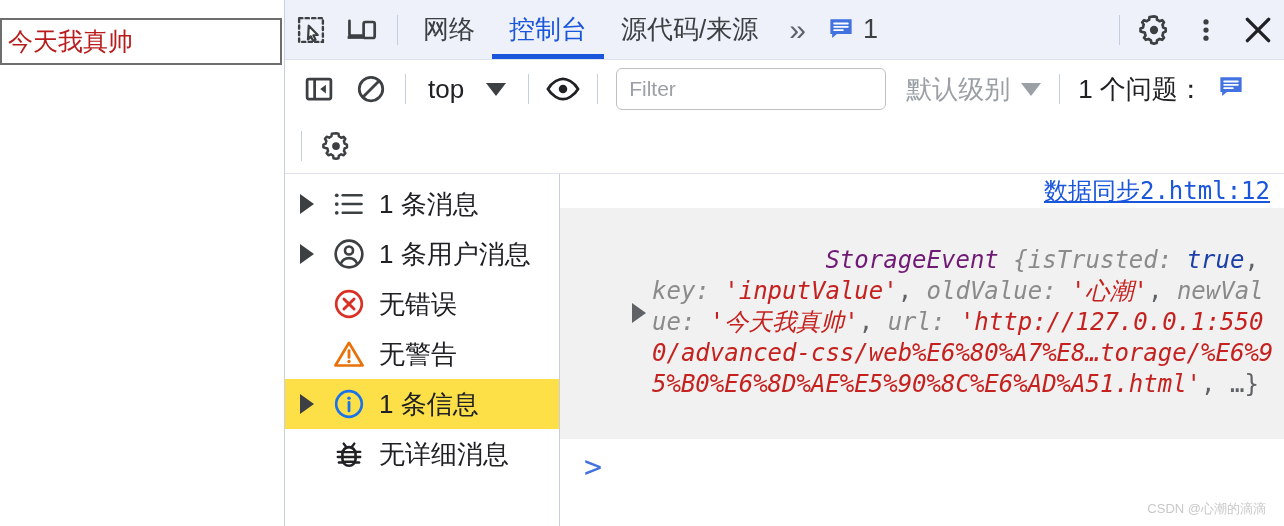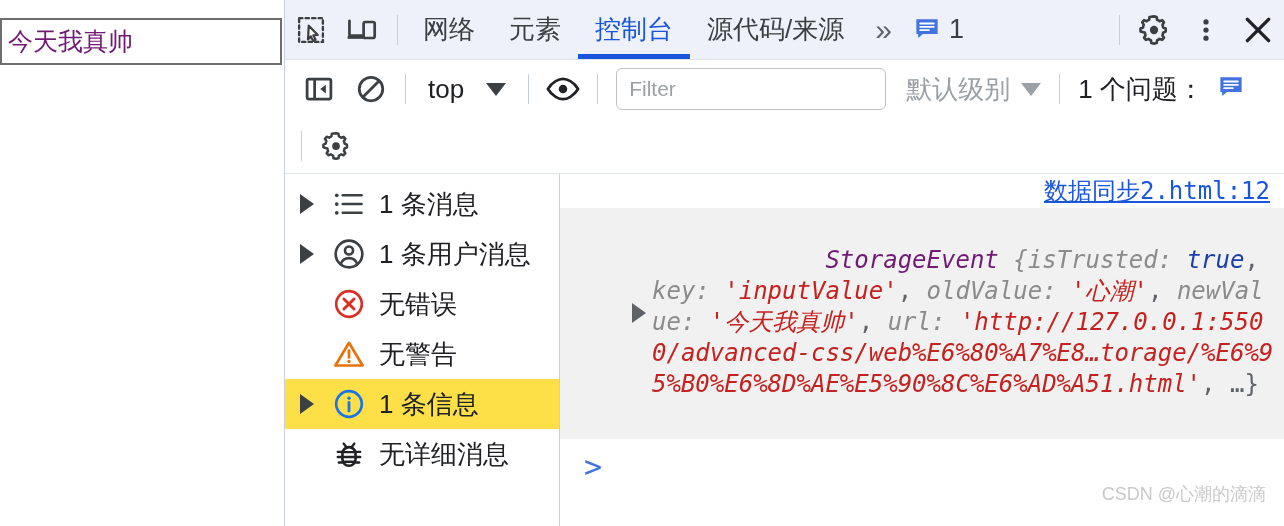--- a/index.html
+++ b/index.html
@@ -31,21 +31,21 @@
   .text-input {
     display: block;
     width: 282px;
     height: 47px;
     margin: 0 0 0 0;
     border: 2px solid #6e6e6e;
     border-radius: 0;
     background: #ffffff;
     font-family: "Liberation Sans", sans-serif;
     font-size: 25px;
-    color: #701a75;
+    color: #b91c1c;
     padding: 16px 6px;
     outline: none;
   }
 
   
   #devtools {
     flex: 1 1 auto;
     height: 526px;
     background: #ffffff;
     border-left: 1px solid #c8d0e0;
@@ -267,22 +267,22 @@
     background: #ffffff;
   }
   .prompt-chev {
     color: #4272e0;
     font-size: 30px;
     font-family: "DejaVu Sans Mono", monospace;
     line-height: 1;
   }
   .watermark {
     position: absolute;
-    right: 18px; bottom: 20px;
-    font-size: 18px;
+    right: 18px; bottom: 8px;
+    font-size: 13px;
     color: #c9c9c9;
     white-space: nowrap;
   }
 </style>
 </head>
 <body>
 
 <div id="root">
 
   <div id="page-pane">
@@ -308,23 +308,20 @@
           <path d="M2 4.5 v12 h10" fill="none" stroke="#3c4043" stroke-width="2.2" stroke-linecap="round" stroke-linejoin="round"></path>
           <rect x="13.5" y="5.5" width="9" height="13" rx="1.4" fill="none" stroke="#3c4043" stroke-width="2.2"></rect>
           <rect x="0.5" y="17" width="13" height="2.2" fill="#3c4043"></rect>
         </svg>
       </div>
 
       <div class="vsep"></div>
 
       <div class="tab">
         <span>网络</span>
-      </div>
-      <div class="tab">
-        <span>元素</span>
       </div>
       <div class="tab active">
         <span>控制台</span>
       </div>
       <div class="tab">
         <span>源代码/来源</span>
       </div>
 
       <div class="chev-more">
         <span>»</span>

